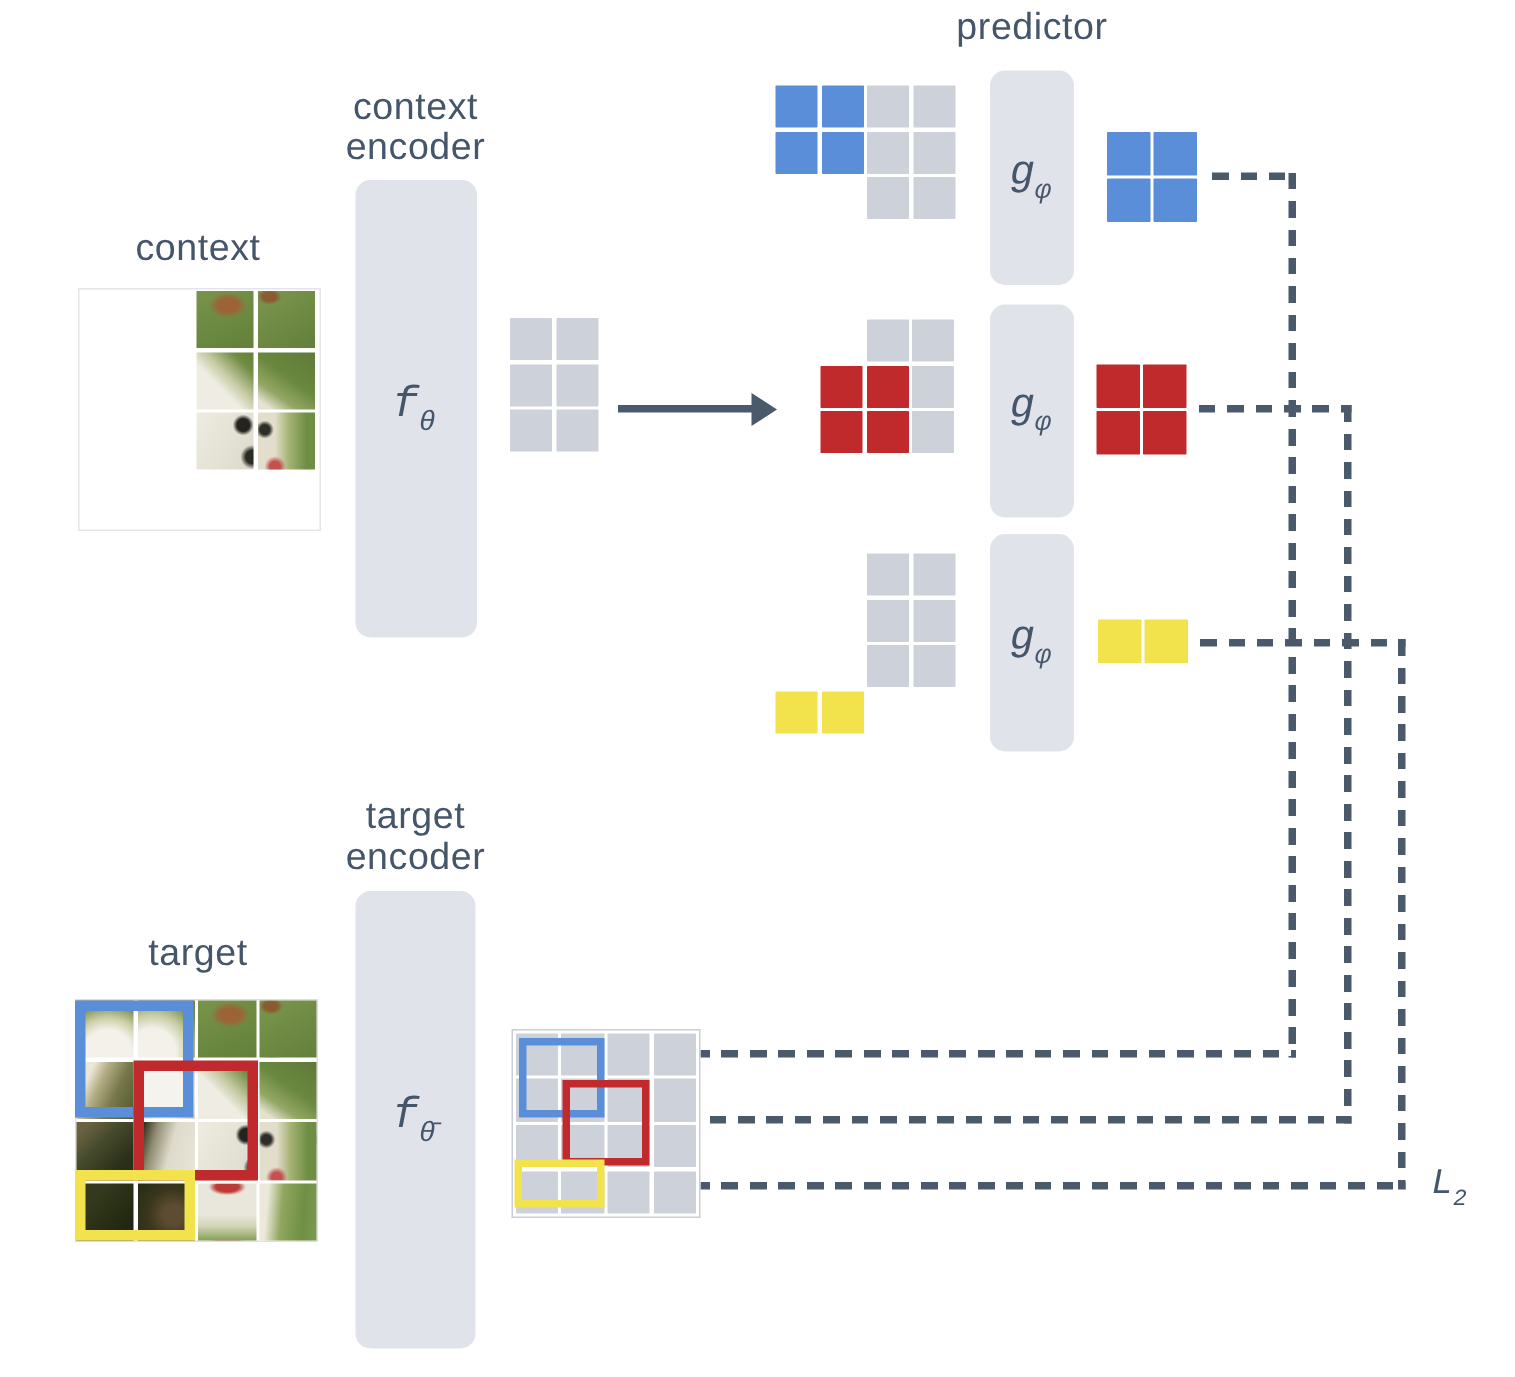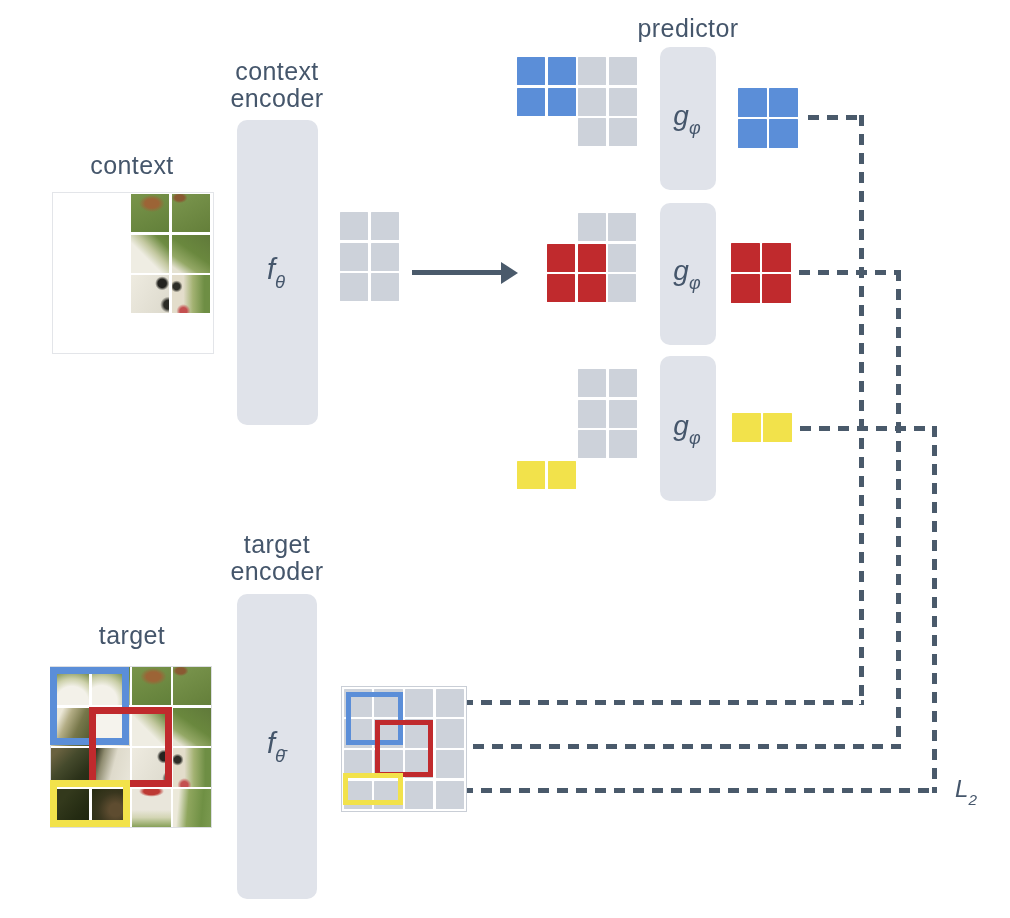--- a/index.html
+++ b/index.html
@@ -2,21 +2,21 @@
 <html style="--B: #5b8ed8; --R: #c02a2d; --Y: #f2e24b; --G: #cdd2da; --box: #e0e3ea; --line: #4a5a6b; --text: #45566b;"><head>
 <meta charset="utf-8">
 <style>
   html,body { margin:0; padding:0; background:#ffffff; }
   #fig { position:relative; width:1010px; height:918px; background:#ffffff; overflow:hidden;
          font-family:"Liberation Sans", sans-serif; }
 
   .lbl { position:absolute; color:var(--text); font-size:25px; letter-spacing:0.4px;
          text-align:center; transform:translateX(-50%); white-space:pre; line-height:27px; }
 
-  .m { position:absolute; color:var(--text); font-family:Liberation Sans, sans-serif;
+  .m { position:absolute; color:var(--text); font-family:Liberation Mono, monospace;
        font-style:italic; font-size:29px; transform:translate(-50%,-50%); }
   .m sub { font-size:0.64em; font-style:italic; position:relative; bottom:-2px; }
 
   .box { position:absolute; background:var(--box); border-radius:10px; }
 
   .grid { position:absolute; display:grid; gap:2.5px; }
   .cell { border-radius:0.5px; }
 
   .frame { position:absolute; background:#ffffff; border:1px solid #e3e5e9; }
   .dogcell { position:absolute; width:38px; height:38px; }
@@ -62,21 +62,21 @@
   .p-r3c0 { background: linear-gradient(130deg, #33391c 0 30%, #242b12 70%, #1d240e 100%); }
   .p-r3c1 { background: radial-gradient(circle at 62% 55%, #5e4c30 0 20%, #39361e 55%, #262c11 100%); }
   .p-r3c2 { background: radial-gradient(ellipse 40% 18% at 50% 6%, #bd3a34 0 50%, rgba(0,0,0,0) 80%), linear-gradient(180deg, #e9e6db 0 55%, #d3d5b4 75%, #87a058 100%); }
   .p-r3c3 { background: linear-gradient(95deg, #ece9da 0 15%, #8fa65e 40%, #6f9044 75%, #7b9a50 100%); }
 </style>
 </head>
 <body>
 
 <div id="fig">
 
-  <div class="lbl" style="left:688px; top:15px;">predictor</div>
+  <div class="lbl" style="left:688px; top:5px;">predictor</div>
 
   <div class="lbl" style="left:277px; top:58px;"><span>context</span><br><span>encoder</span></div>
 
   <div class="lbl" style="left:132px; top:152px;">context</div>
 
   <div class="frame" style="left:52px; top:192px; width:160px; height:160px;">
     <div class="dogcell p-r0c2" style="left:78px;  top:1px;"></div>
     <div class="dogcell p-r0c3" style="left:118.5px; top:1px;"></div>
     <div class="dogcell p-r1c2" style="left:78px;  top:41.5px;"></div>
     <div class="dogcell p-r1c3" style="left:118.5px; top:41.5px;"></div>

